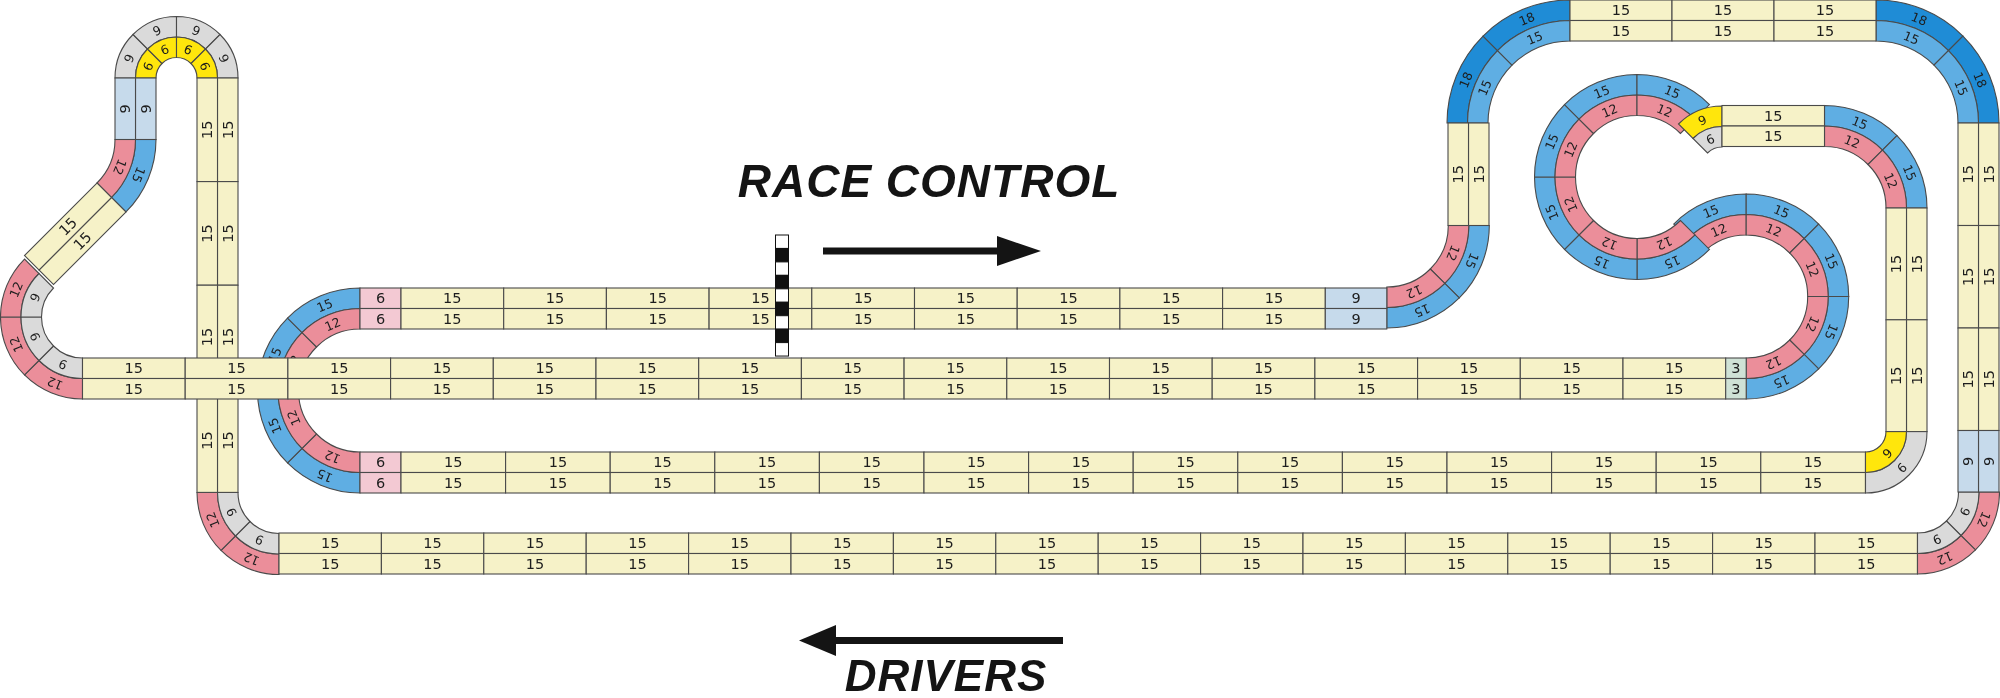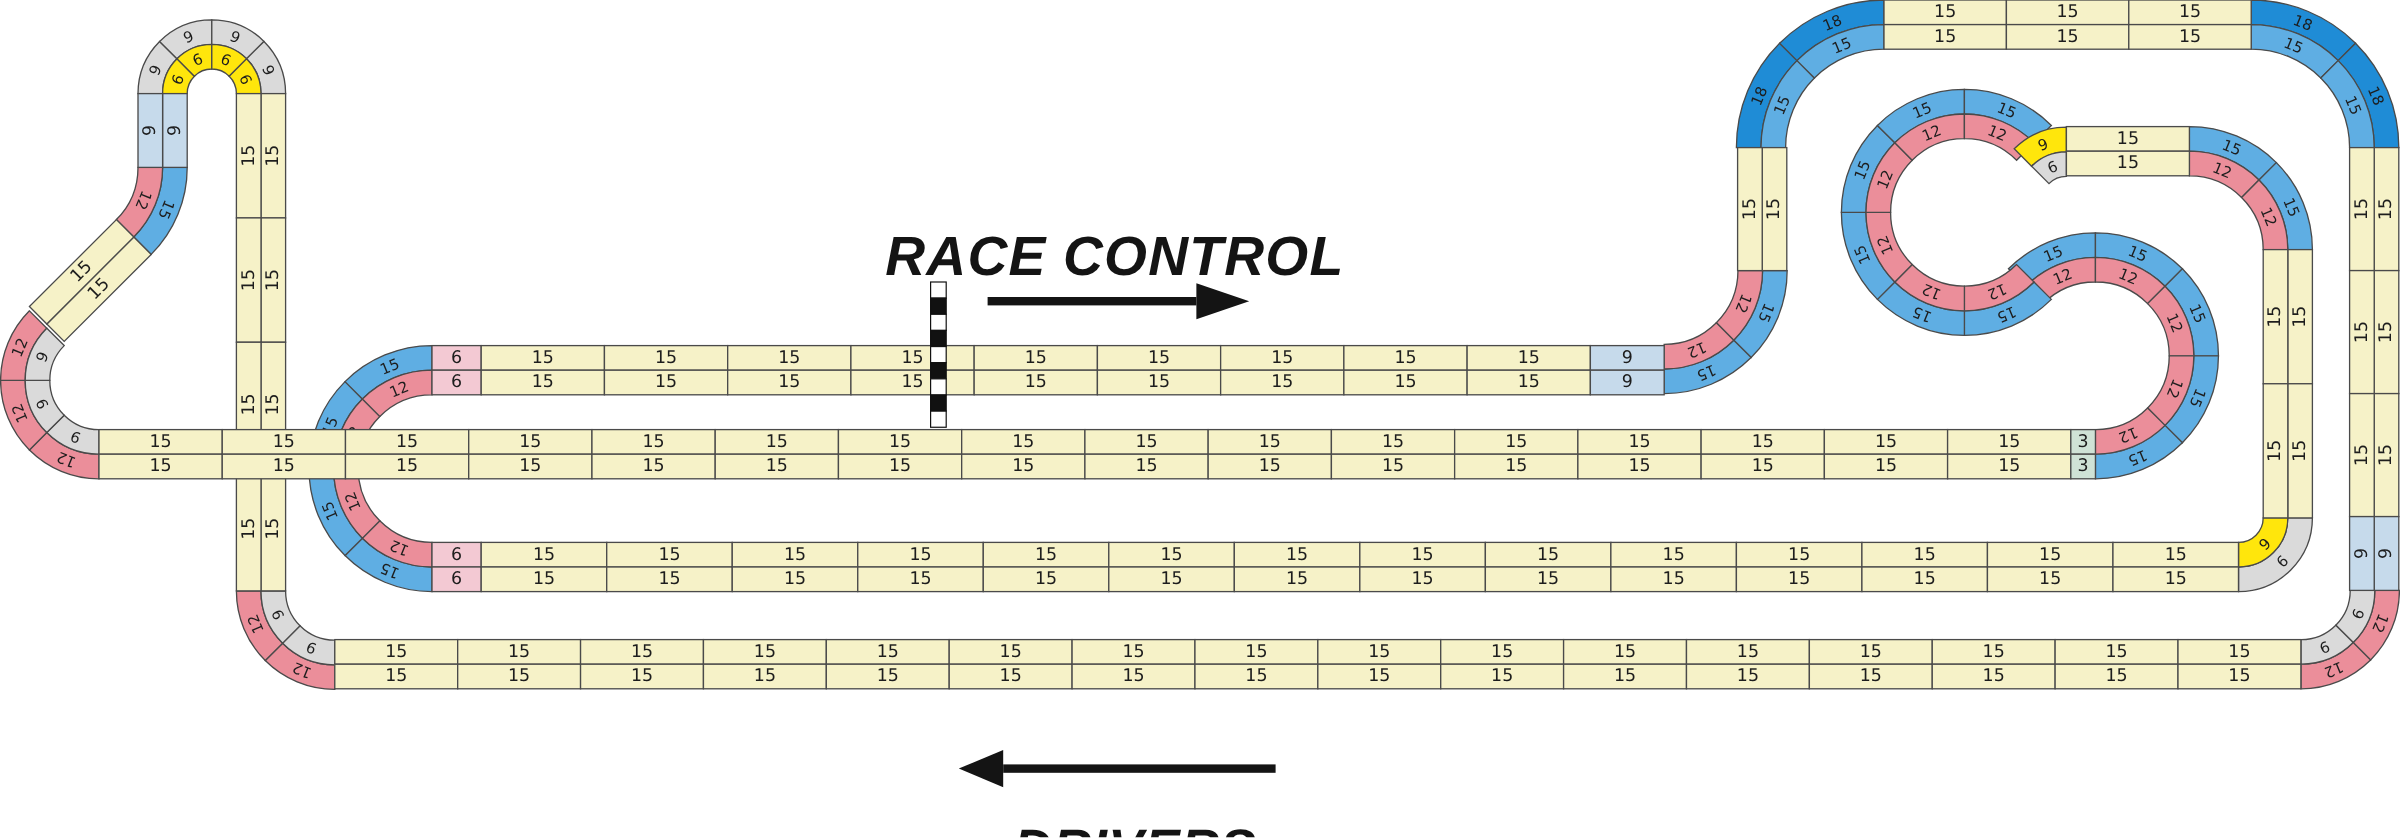--- a/index.html
+++ b/index.html
@@ -1,20 +1,20 @@
 <!DOCTYPE html>
 <html><head>
 <meta charset="utf-8">
 <style>
   html,body{margin:0;padding:0;background:#fff;}
   .stage{position:relative;width:2000px;height:698px;background:#ffffff;overflow:hidden;
          font-family:"Liberation Sans",sans-serif;}
   #track-svg{position:absolute;left:0;top:0;}
   .big-label{position:absolute;transform:translate(-50%,-50%);font-weight:bold;font-style:italic;
-             color:#141414;white-space:nowrap;letter-spacing:1px;margin-top:32px;}
+             color:#141414;white-space:nowrap;letter-spacing:1px;}
   #race-control-label{left:929px;top:181px;font-size:46px;}
   #drivers-label{left:946px;top:676px;font-size:44px;}
 </style>
 </head>
 <body>
 
 <div class="stage">
   <svg id="track-svg" width="2000" height="698" viewBox="0 0 2000 698">
       <g>
         <path d="M 115.00 78.00 A 61.5 61.5 0 0 1 133.01 34.51 L 147.51 49.01 A 41 41 0 0 0 135.50 78.00 Z" fill="#DADADA" stroke="#4a4a4a" stroke-width="1.1"></path>

